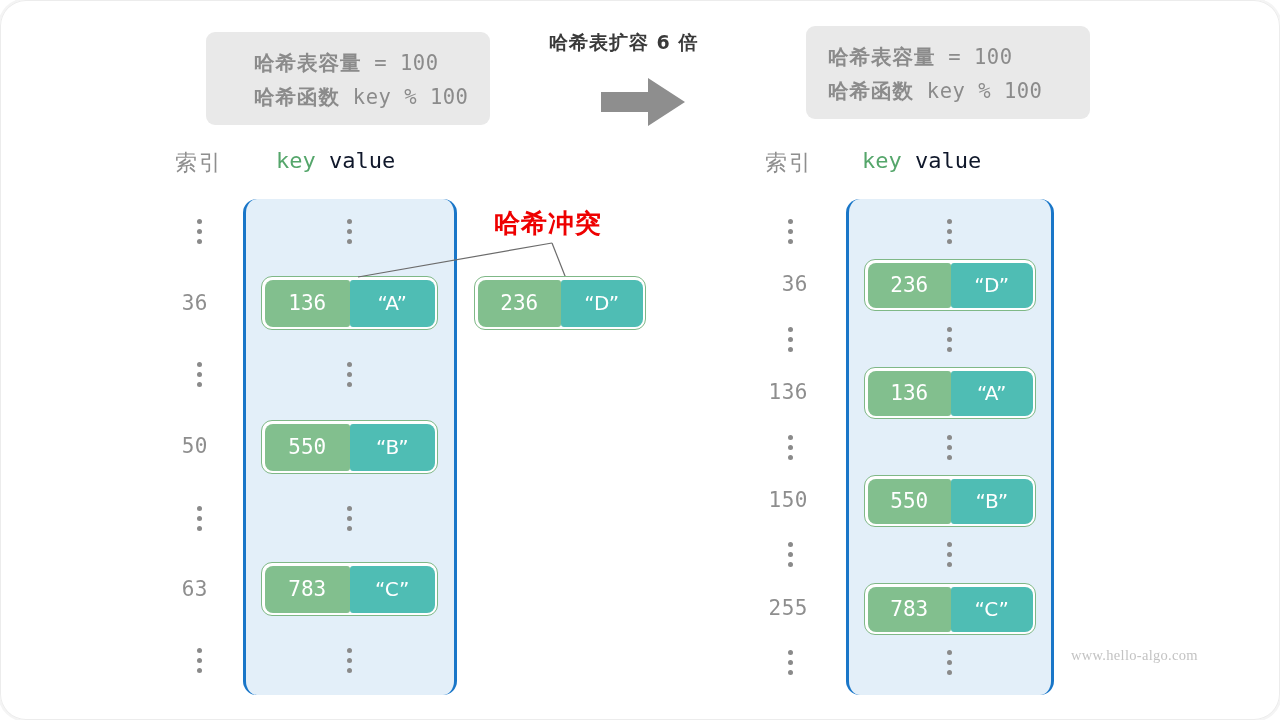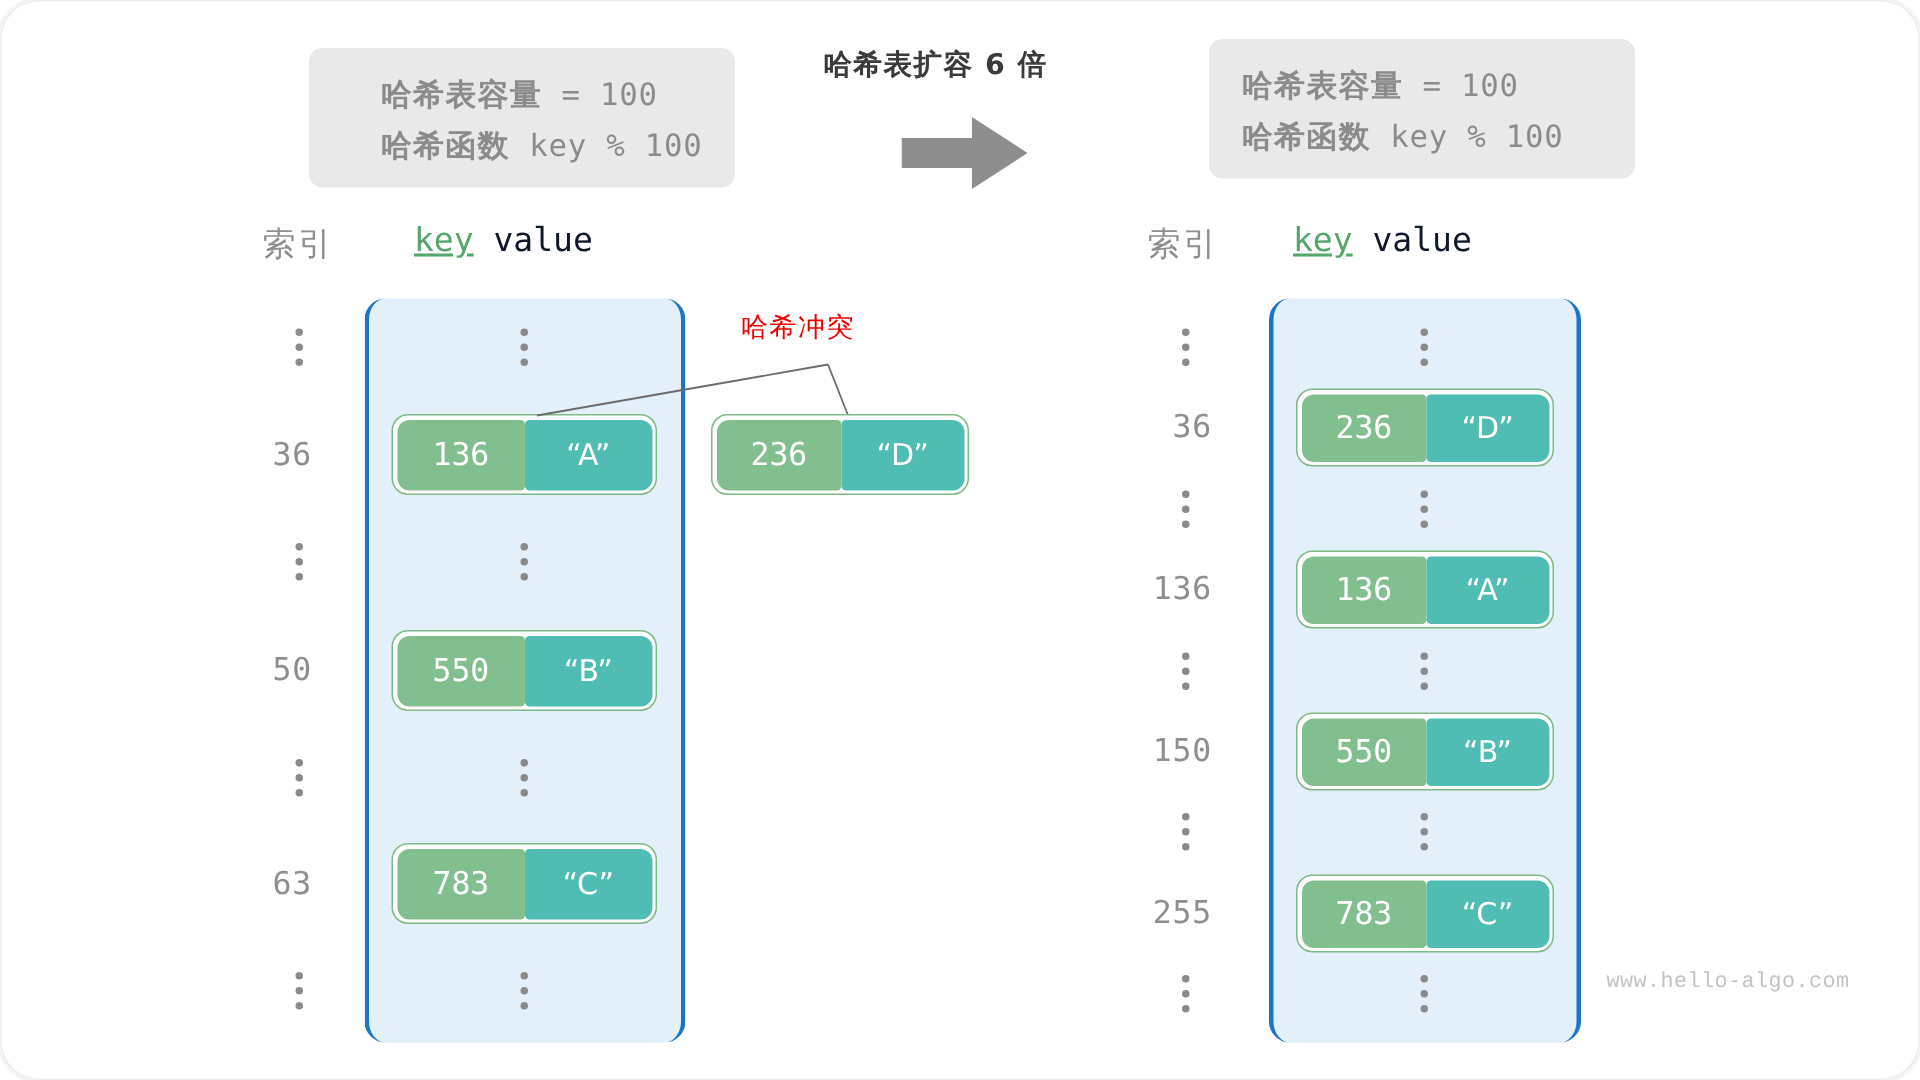--- a/index.html
+++ b/index.html
@@ -65,21 +65,21 @@
     position: absolute;
     font-size: 22px;
     white-space: pre;
     font-family: "DejaVu Sans Mono", "Liberation Mono", monospace;
   }
   .col-head.idx {
     font-family: "DejaVu Sans", "Liberation Sans", sans-serif;
     color: #8e8e8e;
     letter-spacing: 2px;
   }
-  .col-head .kw { color: #55a66b; text-decoration: underline; }
+  .col-head .kw { color: #55a66b; }
   .col-head .vw { color: #0f172a; }
 
   
   .panel {
     position: absolute;
     background: #e3eff9;
     border-left: 3px solid #1976c8;
     border-right: 3px solid #1976c8;
     border-radius: 14px;
     box-sizing: border-box;
@@ -140,38 +140,38 @@
     background: #4fbdb4;
     border-radius: 3px 8px 8px 3px;
     font-family: "DejaVu Sans", "Liberation Sans", sans-serif;
     font-size: 20px;
   }
 
   
   .collision-label {
     position: absolute;
     color: #ee0000;
-    font-size: 18px;
-    font-weight: normal;
+    font-size: 26px;
+    font-weight: bold;
     white-space: pre;
     letter-spacing: 1px;
   }
   .leaders {
     position: absolute;
     left: 0; top: 0;
     width: 1280px; height: 720px;
     pointer-events: none;
   }
 
   
   .watermark {
     position: absolute;
     font-size: 14.5px;
     color: #c3c3c3;
-    font-family: Liberation Mono, monospace;
+    font-family: Liberation Serif, serif;
     letter-spacing: 0.3px;
     white-space: pre;
     text-align: right;
   }
 </style>
 </head>
 <body>
 
 <div id="canvas">
 

